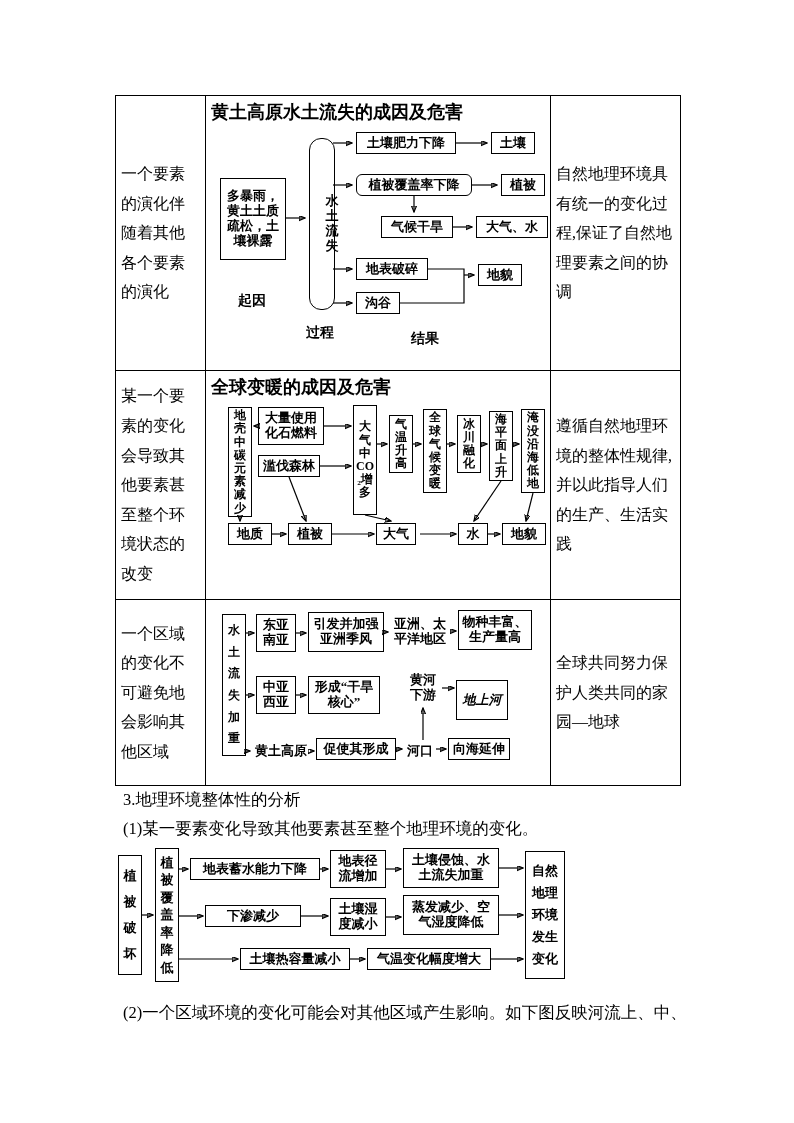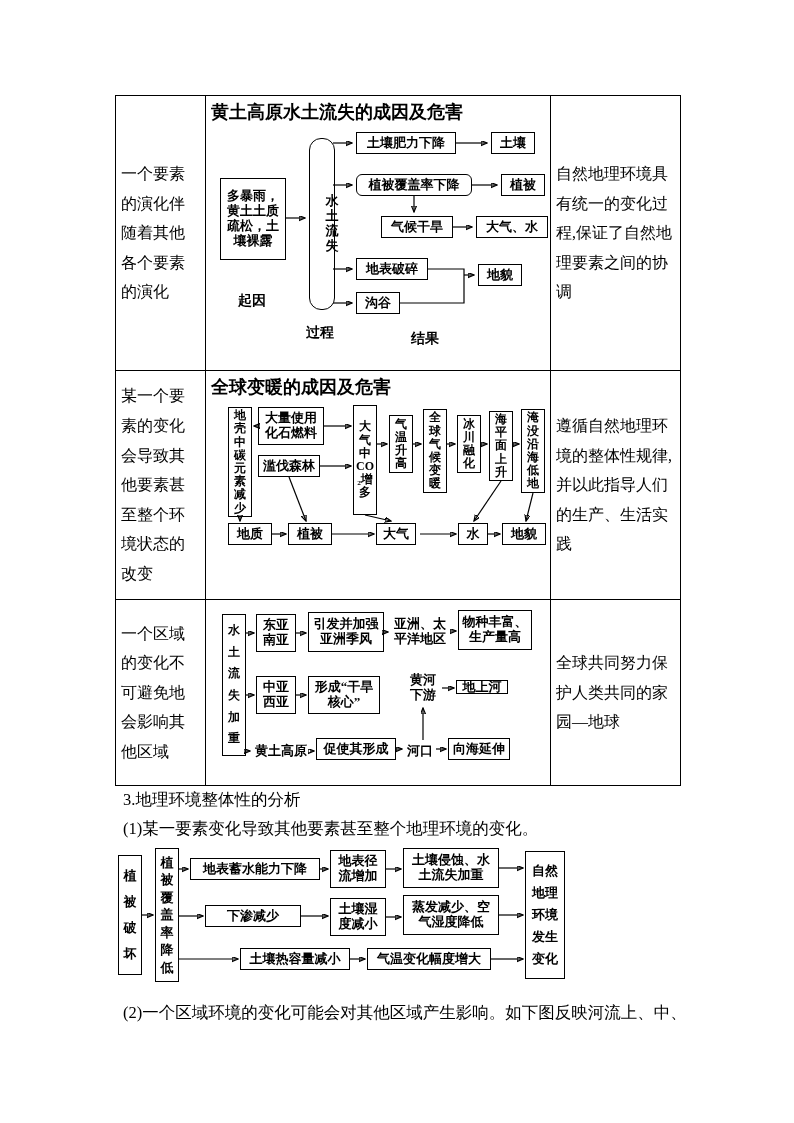--- a/index.html
+++ b/index.html
@@ -153,21 +153,21 @@
       <div class="box v12" style="left:16px;top:14px;width:24px;height:142px;line-height:1.8;">水土流失加重</div>
 
       <div class="box" style="left:50px;top:14px;width:40px;height:38px;">东亚南亚</div>
       <div class="box" style="left:102px;top:12px;width:76px;height:40px;">引发并加强亚洲季风</div>
       <div class="plain" style="left:184px;top:12px;width:60px;height:40px;">亚洲、太平洋地区</div>
       <div class="box" style="left:252px;top:10px;width:74px;height:40px;">物种丰富、生产量高</div>
 
       <div class="box" style="left:50px;top:76px;width:40px;height:38px;">中亚西亚</div>
       <div class="box" style="left:102px;top:76px;width:72px;height:38px;">形成“干旱核心”</div>
       <div class="plain" style="left:198px;top:70px;width:38px;height:36px;">黄河下游</div>
-      <div class="box" style="left:250px;top:80px;width:52px;height:14px;">地上河</div>
+      <div class="box" style="left:250px;top:80px;width:52px;height:40px;font-style:italic;">地上河</div>
 
       <div class="plain" style="left:46px;top:142px;width:58px;height:18px;">黄土高原</div>
       <div class="box" style="left:110px;top:138px;width:80px;height:22px;">促使其形成</div>
       <div class="plain" style="left:198px;top:142px;width:32px;height:18px;">河口</div>
       <div class="box" style="left:242px;top:138px;width:62px;height:22px;">向海延伸</div>
 
       <svg class="arr" width="345" height="185">
         <defs>
           <marker id="m3" markerWidth="7" markerHeight="6" refX="6" refY="2.5" orient="auto" markerUnits="userSpaceOnUse">
             <path d="M0,0 L6,2.5 L0,5 Z" fill="#000" stroke="none"></path>

